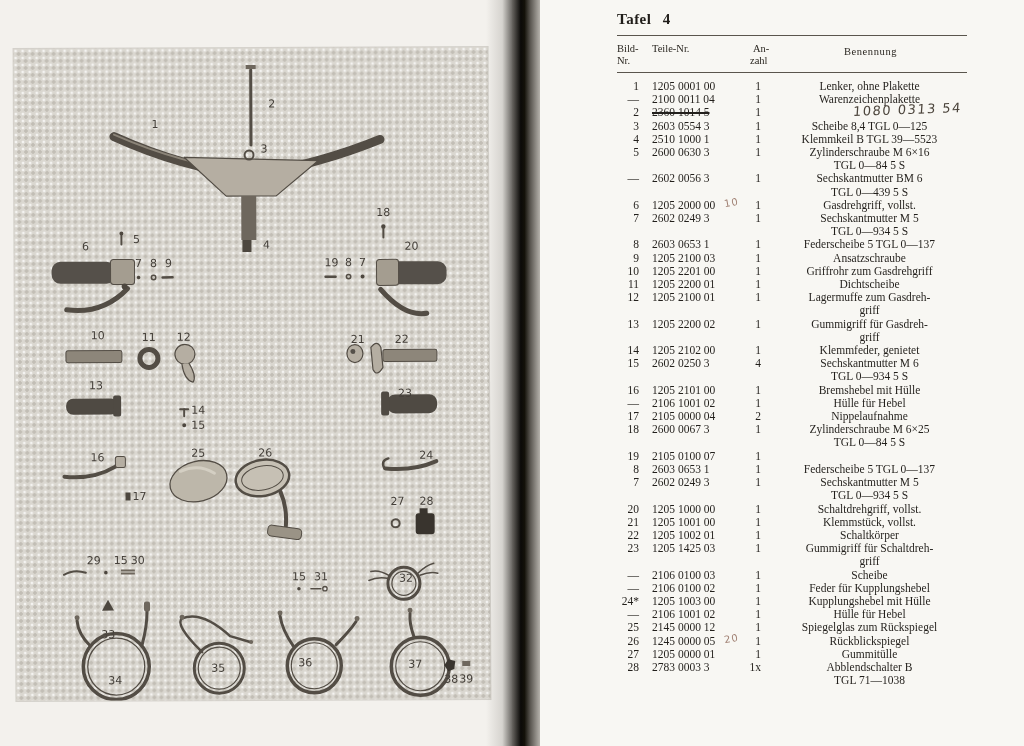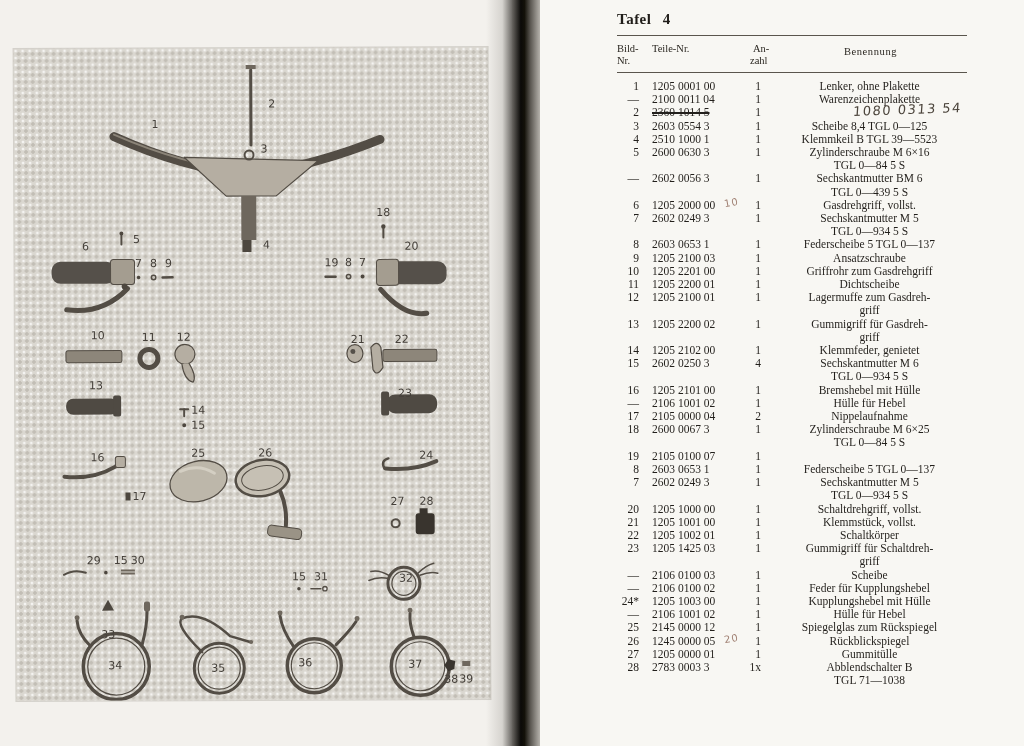--- a/index.html
+++ b/index.html
@@ -228,21 +228,21 @@
           <span class="callout" style="left: 124px; top: 448px;">17</span>
           <span class="callout" style="left: 382px; top: 454px;">27</span>
           <span class="callout" style="left: 411px; top: 454px;">28</span>
           <span class="callout" style="left: 78px; top: 512px;">29</span>
           <span class="callout" style="left: 105px; top: 512px;">15</span>
           <span class="callout" style="left: 122px; top: 512px;">30</span>
           <span class="callout" style="left: 92px; top: 546px; margin-top: 40px;">33</span>
           <span class="callout" style="left: 283px; top: 529px;">15</span>
           <span class="callout" style="left: 305px; top: 529px;">31</span>
           <span class="callout" style="left: 390px; top: 531px;">32</span>
-          <span class="callout" style="left: 99px; top: 617px;">34</span>
+          <span class="callout" style="left: 99px; top: 632px;">34</span>
           <span class="callout" style="left: 202px; top: 620px;">35</span>
           <span class="callout" style="left: 289px; top: 615px;">36</span>
           <span class="callout" style="left: 399px; top: 617px;">37</span>
           <span class="callout" style="left: 435px; top: 632px;">38</span>
           <span class="callout" style="left: 450px; top: 632px;">39</span>
         </div>
     </div>
   </div>
 
   <div class="gutter"></div>

